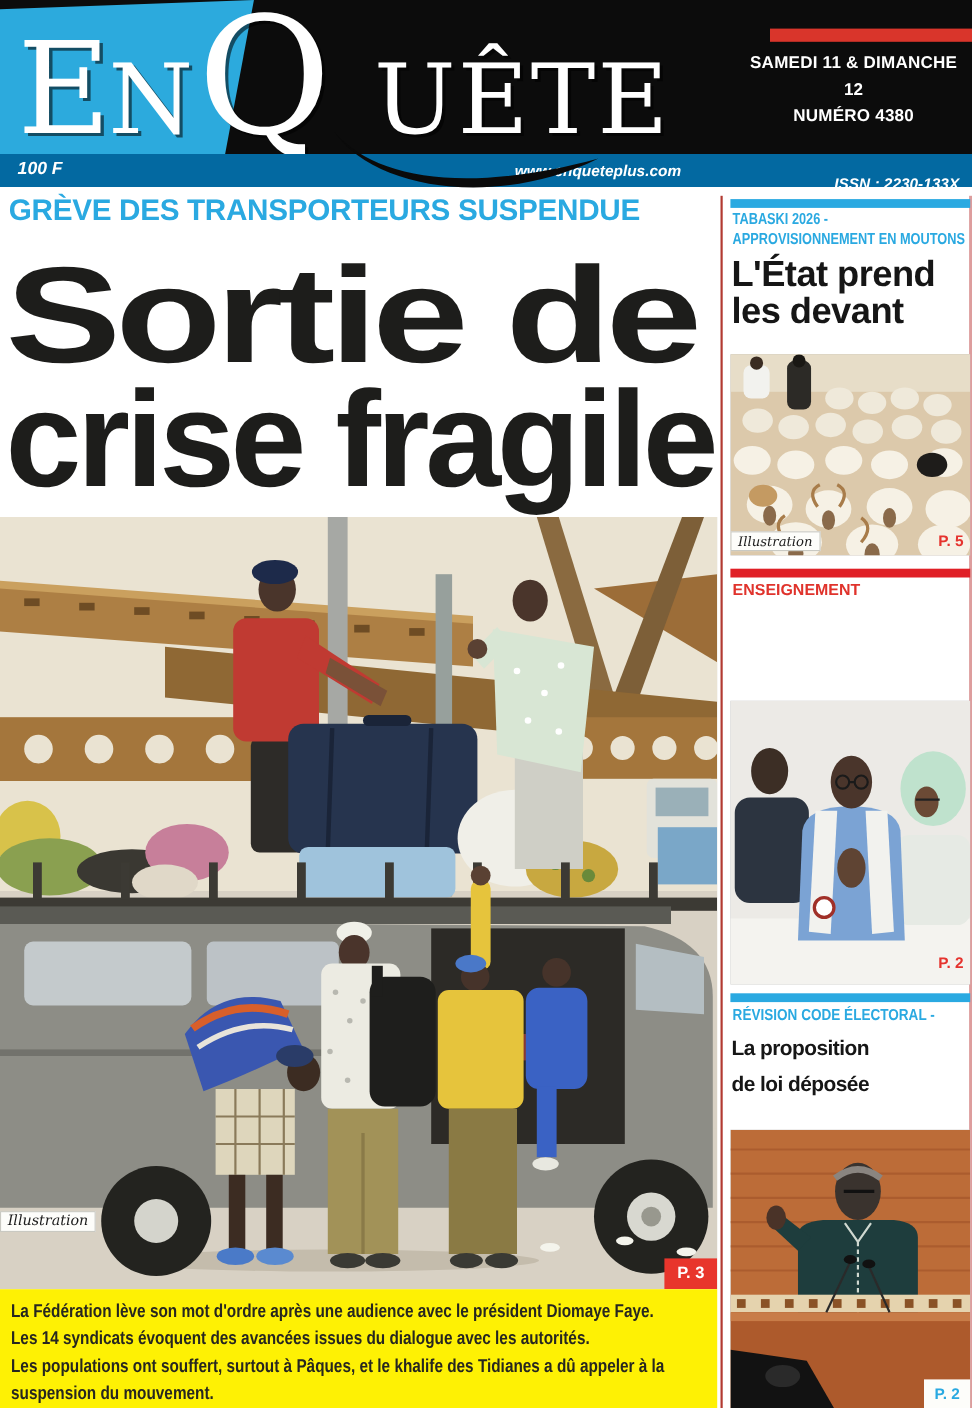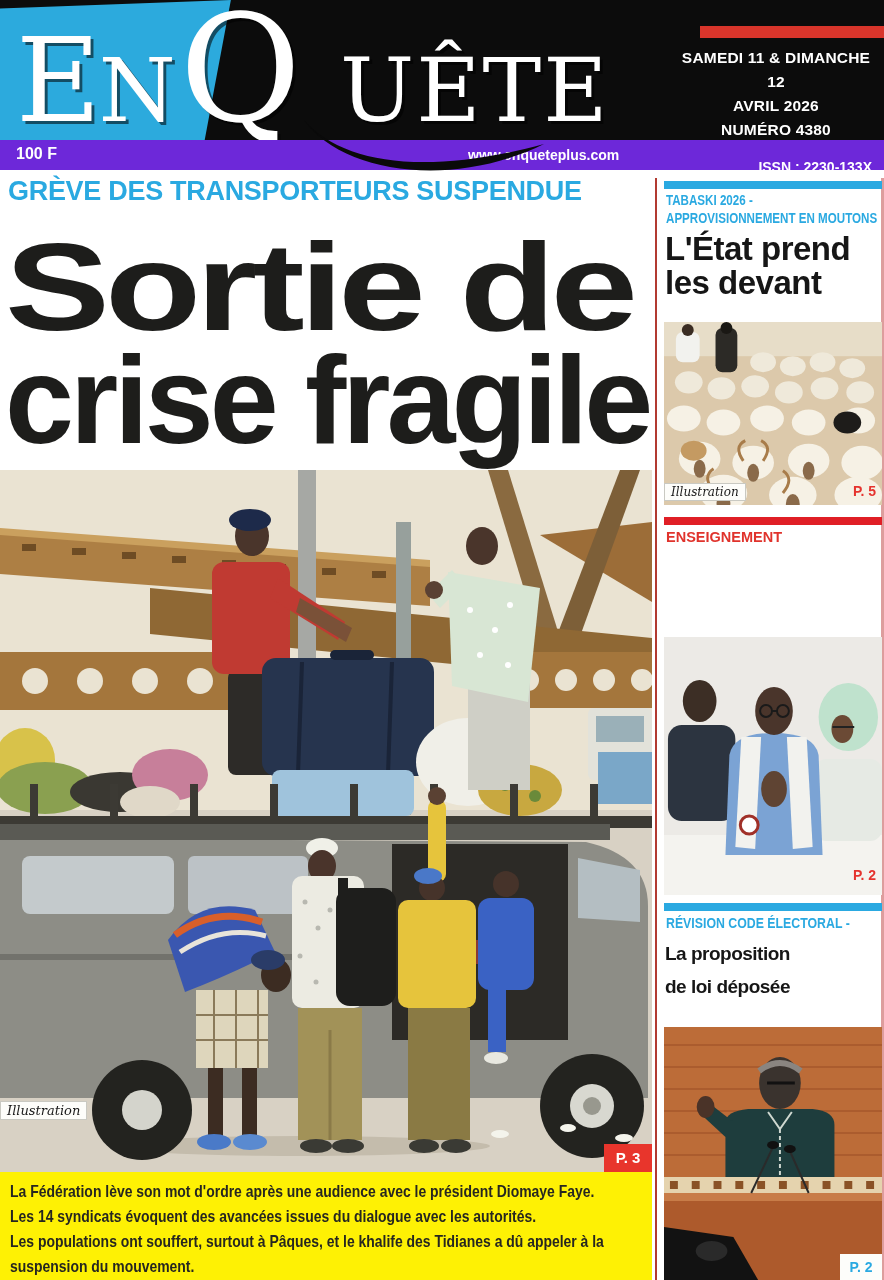--- a/index.html
+++ b/index.html
@@ -16,21 +16,21 @@
   .lg-e  { font-size:116px; }
   .lg-n  { font-size:88px;  }
   .lg-q  { font-size:148px; margin-left:6px; }
   .lg-rest { font-size:88px; letter-spacing:2px;margin-left:41px; }
   .q-swoosh { position:absolute; left:298px; top:116px; z-index:6; }
   .mast-red-stripe { position:absolute; left:700px; top:26px; width:184px; height:12px; background:#d9352b; }
   .date-block { position:absolute; right:8px; top:46px; width:200px; text-align:center;
                 color:#fff; font-weight:bold; font-size:15.5px; line-height:1.55; letter-spacing:.2px; }
 
   
-  .banner { position:absolute; left:0; top:140px; width:884px; height:30px; background:#6d28d9; color:#fff; }
+  .banner { position:absolute; left:0; top:140px; width:884px; height:30px; background:#0369a1; color:#fff;font-style:italic; }
   .banner .price   { position:absolute; left:16px;  top:5px; font-size:16px; font-weight:bold; }
   .banner .website { position:absolute; left:468px; top:7px; font-size:14px; font-weight:bold; }
   .banner .issn    { position:absolute; right:12px; top:19px; font-size:14px; font-weight:bold;text-align:center; }
 
   
   .lead-kicker { position:absolute; left:8px; top:176px; width:648px; color:#2aa9e1;
                  font-size:27px; font-weight:bold; letter-spacing:-.3px; white-space:nowrap; }
   .lead-headline { position:absolute; left:5px; top:231px; width:652px; color:#1d1d1b; }
   .hl-line { display:block; font-size:124px; font-weight:bold; letter-spacing:-4px;
              line-height:113px; transform-origin:left top; white-space:nowrap; }
@@ -93,21 +93,20 @@
     <div class="cyan-block"></div>
     <div class="logo">
       <span class="lg-e">E</span>
         <span class="lg-n">N</span>
         <span class="lg-q">Q</span>
         <span class="lg-rest">UÊTE</span>
     </div>
     <div class="mast-red-stripe"></div>
     <div class="date-block">
       <div>SAMEDI 11 &amp; DIMANCHE 12</div>
-      <div>AVRIL 2026</div>
       <div>NUMÉRO 4380</div>
     </div>
   </header>
   <svg class="q-swoosh" width="260" height="62" viewBox="0 0 260 62">
     <path d="M6 4 C 44 48, 128 60, 246 28 C 152 74, 42 56, 6 4 Z" fill="#0a0a0a"></path>
   </svg>
 
   <div class="banner">
     <span class="price">100 F</span>
     <span class="website">www.enqueteplus.com</span>

